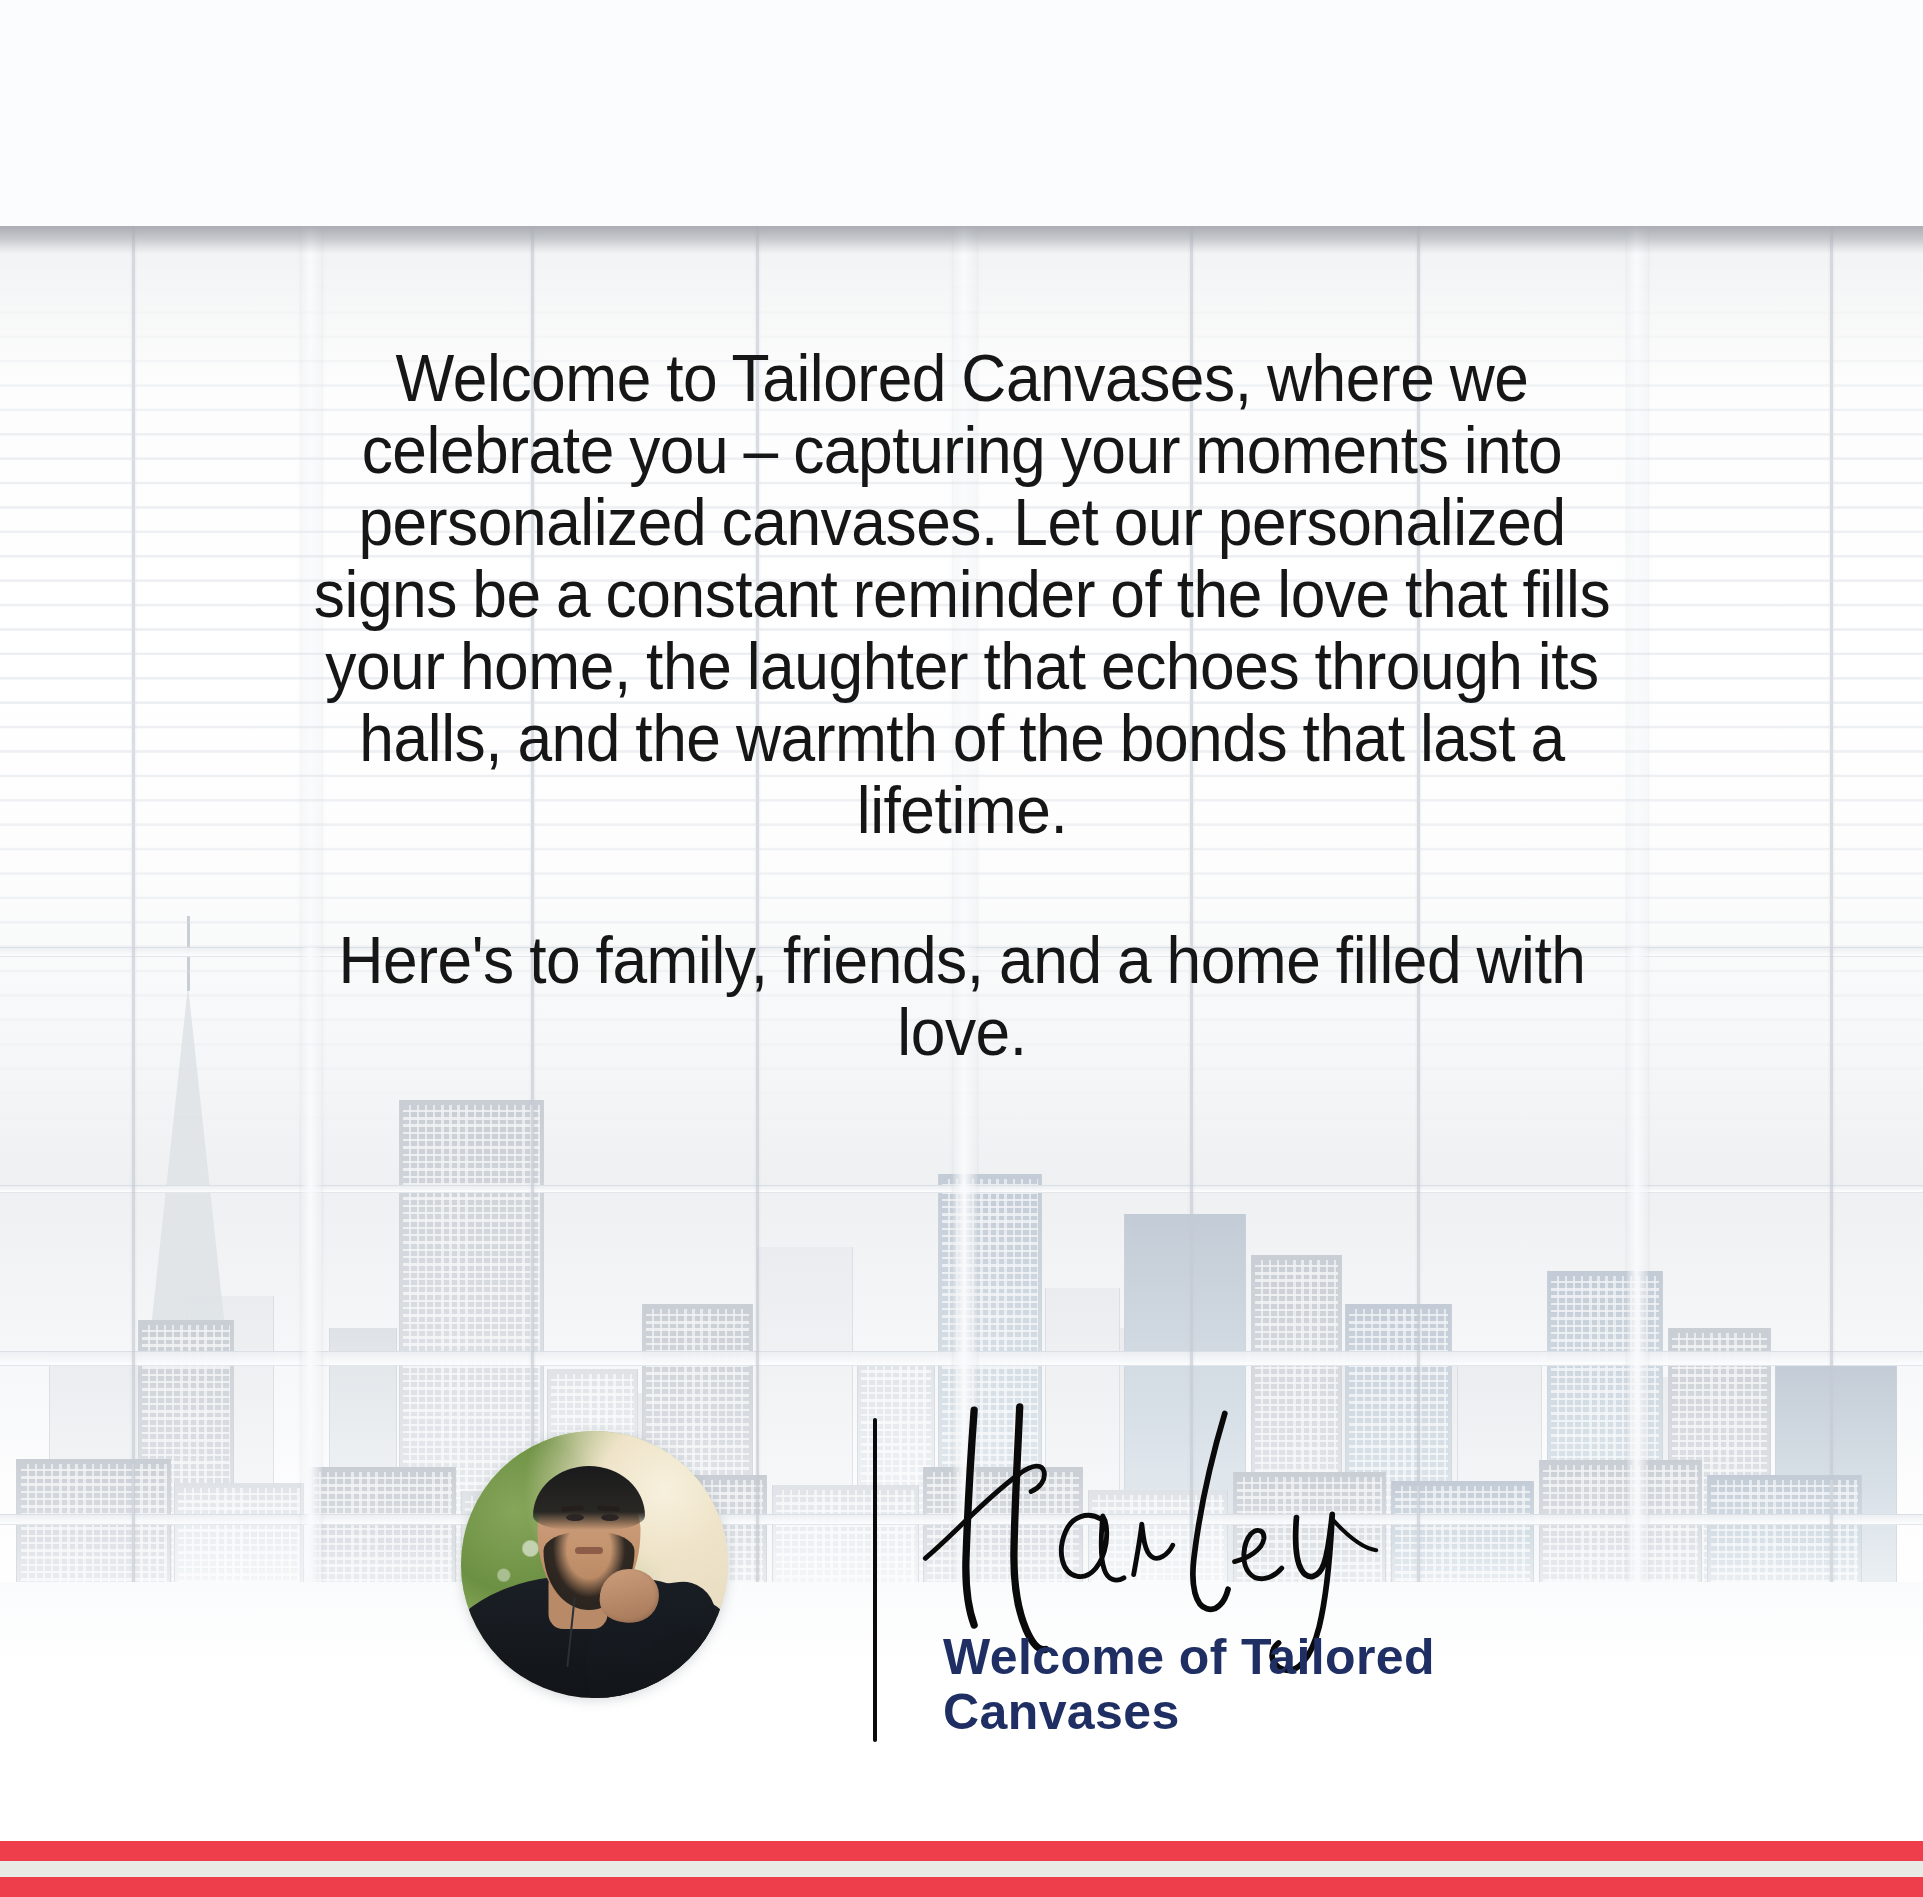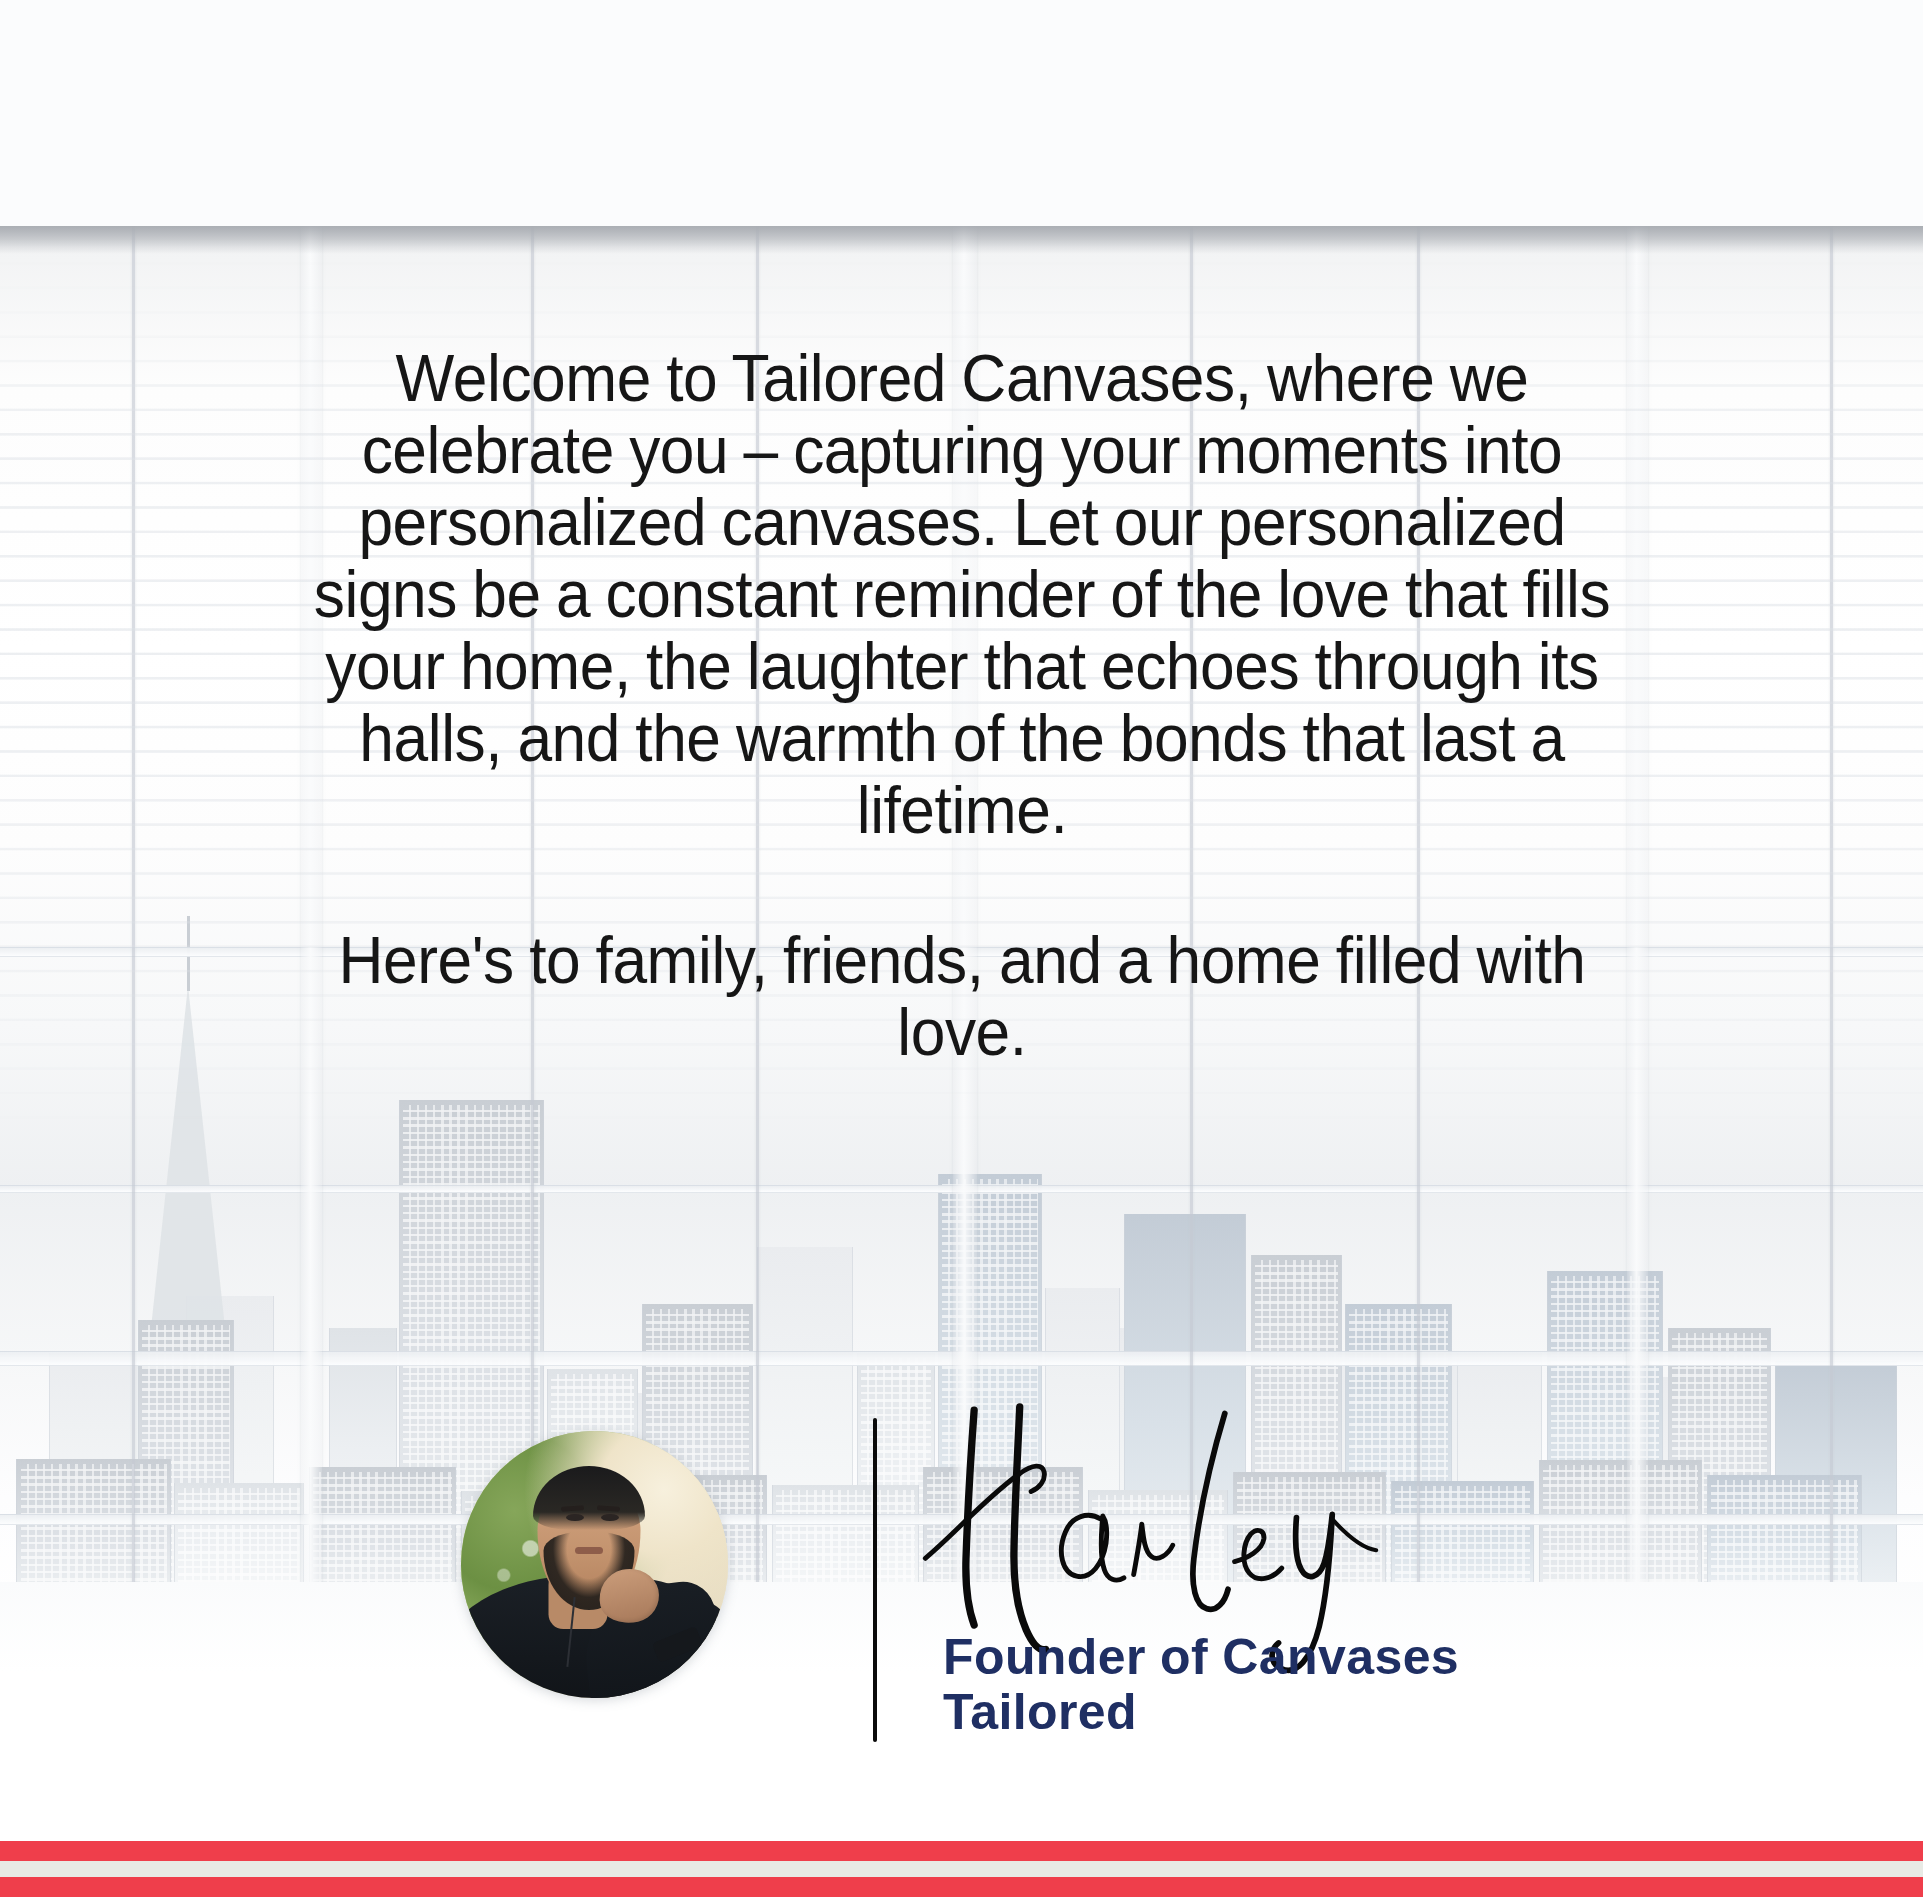--- a/index.html
+++ b/index.html
@@ -430,22 +430,22 @@
                  C 532 196, 534 172, 536 154
                  C 534 196, 530 250, 520 292 C 510 332, 492 352, 474 344
                  C 460 338, 458 322, 470 312" stroke-width="7"></path>
 
         <path d="M536 160 C 556 182, 574 196, 590 198" stroke-width="5"></path>
       </g>
     </svg>
   </div>
 
   <div id="founder-line">
-    <div>Founder of Canvases</div>
-    <div>Tailored</div>
+    <div>Welcome of Tailored</div>
+    <div>Canvases</div>
   </div>
 
   <div class="stripe" id="stripe-top"></div>
   <div class="stripe" id="stripe-gap"></div>
   <div class="stripe" id="stripe-bottom"></div>
 
 </div>
 
 
 </body></html>

